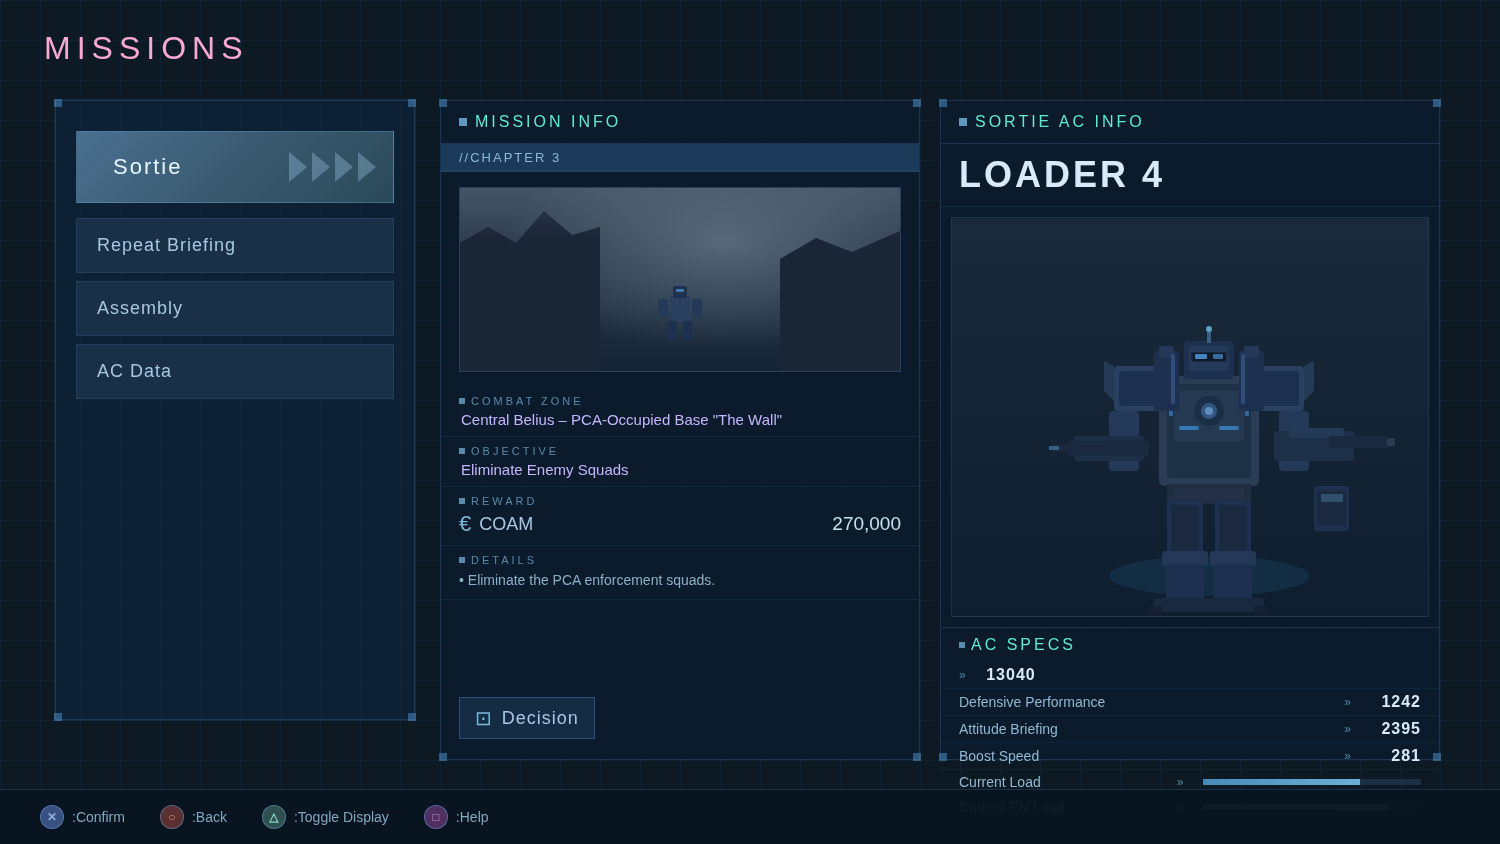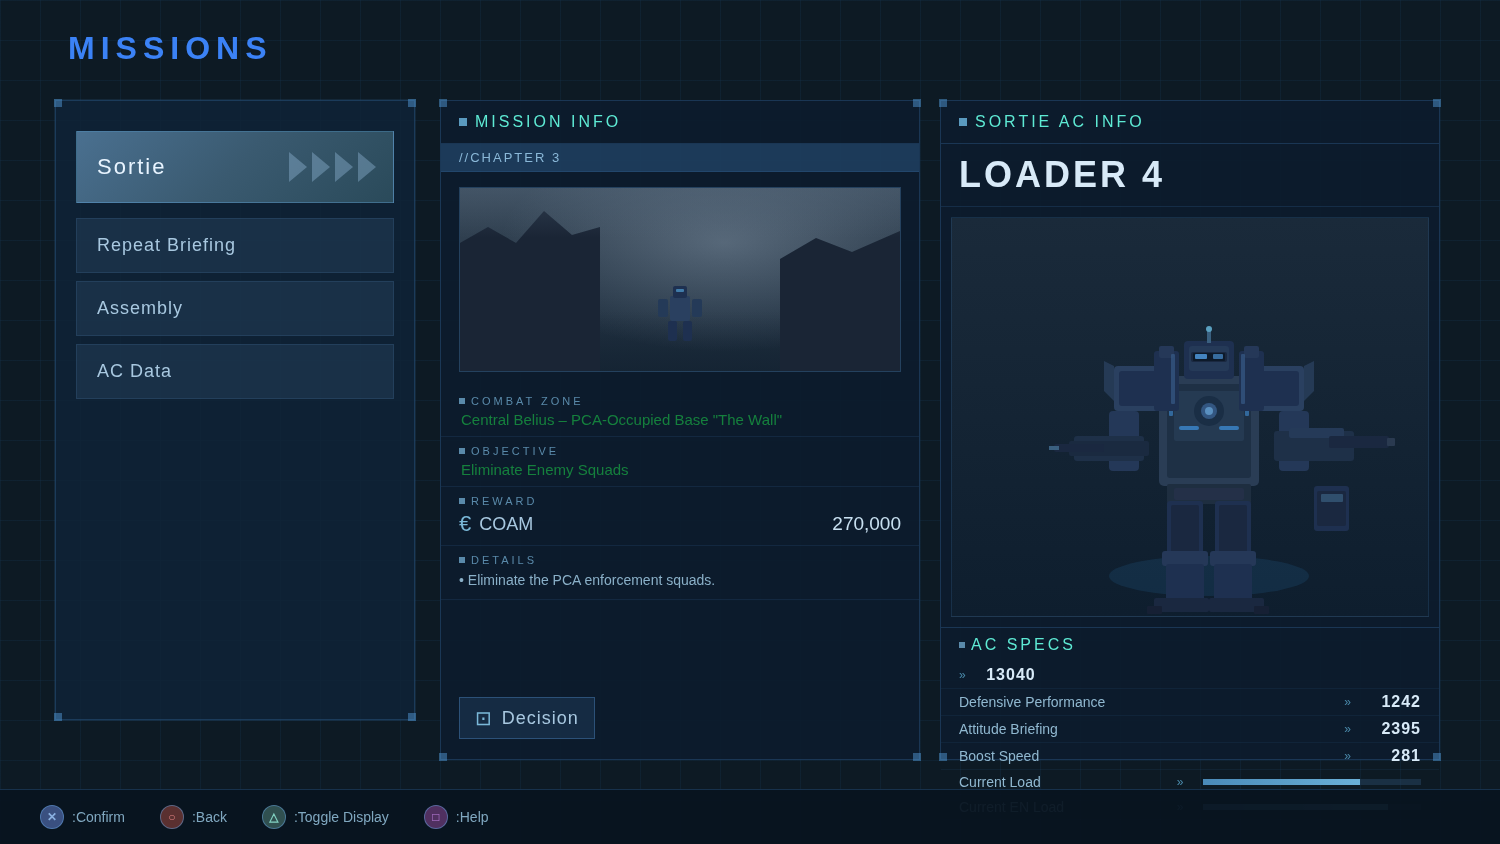--- a/index.html
+++ b/index.html
@@ -29,25 +29,25 @@
       width: 1500px;
       height: 844px;
       position: relative;
       color: #c8d8e8;
     }
 
     
     .page-title {
       position: absolute;
       top: 30px;
-      left: 68px;
+      left: 44px;
       font-size: 32px;
-      font-weight: bold;
+      font-weight: normal;
       letter-spacing: 6px;
-      color: #3b82f6;
+      color: #f9a8d4;
       text-transform: uppercase;
     }
 
     
     .left-panel {
       position: absolute;
       top: 100px;
       left: 55px;
       width: 360px;
       height: 620px;
@@ -60,21 +60,21 @@
       position: absolute;
       top: -2px; left: -2px; right: -2px; bottom: -2px;
       border: 1px solid rgba(60,120,180,0.15);
       pointer-events: none;
     }
 
     
     .sortie-btn {
       margin: 30px 20px 15px 20px;
       background: linear-gradient(135deg, #4a7090 0%, #3a5a70 50%, #2a4a5a 100%);
-      padding: 22px 20px;
+      padding: 22px 36px;
       position: relative;
       cursor: pointer;
       border: 1px solid rgba(100,180,240,0.3);
     }
 
     .sortie-btn-text {
       font-size: 22px;
       color: #e8f4ff;
       letter-spacing: 2px;
     }
@@ -251,21 +251,21 @@
     }
 
     .info-label-dot {
       width: 6px;
       height: 6px;
       background: #5a8aaa;
     }
 
     .info-value {
       font-size: 15px;
-      color: #15803d;
+      color: #c4b5fd;
       padding-left: 2px;
     }
 
     .reward-row {
       display: flex;
       align-items: center;
       justify-content: space-between;
     }
 
     .reward-coam {

